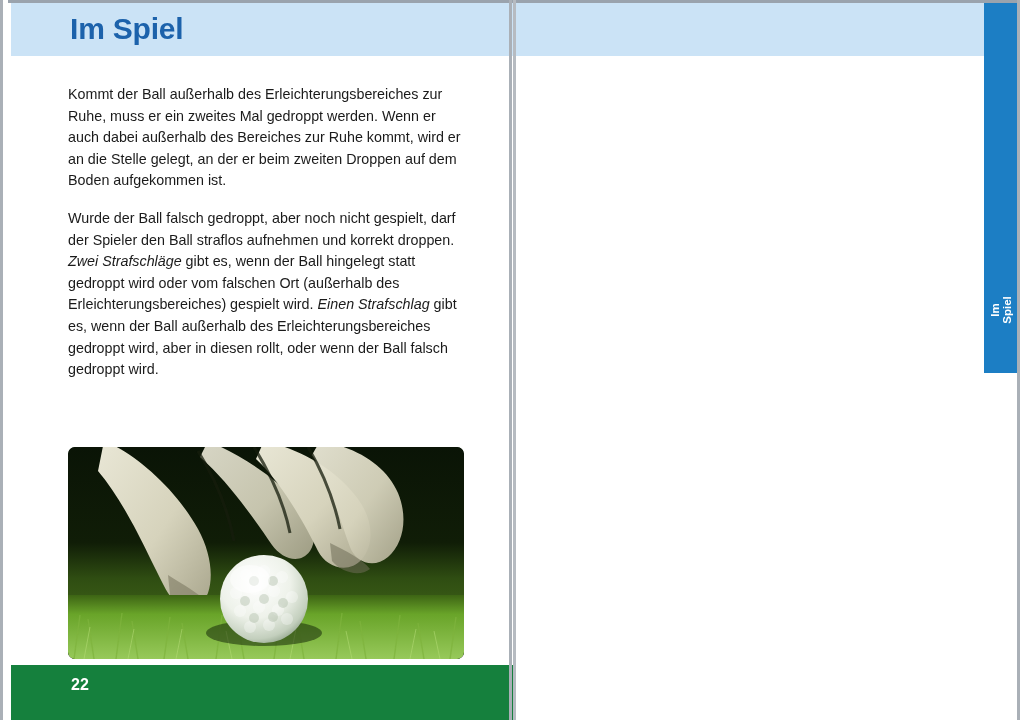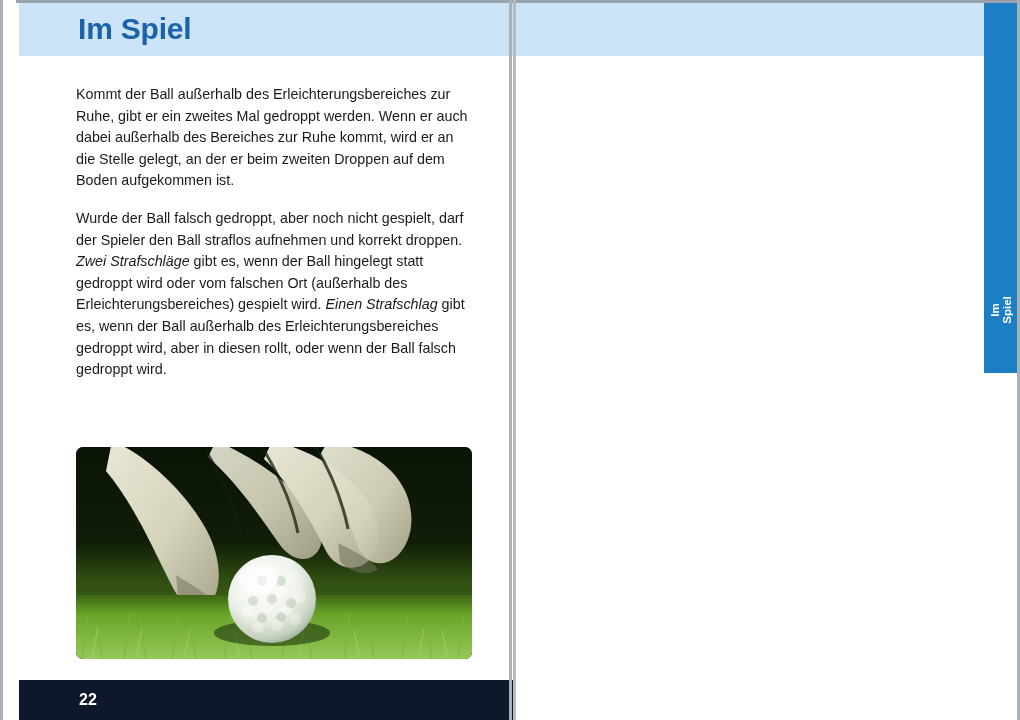--- a/index.html
+++ b/index.html
@@ -22,21 +22,21 @@
   }
 
   
   .page {
     position: absolute;
     top: 0;
     height: 720px;
     background: #ffffff;
     overflow: hidden;
   }
-  .page-left  { left: 16px;   width: 512px; }
+  .page-left  { left: 8px;   width: 512px; }
   .page-right { left: 516px; width: 504px; }
 
   .page-edge-top {
     position: absolute;
     top: 0; left: 0; right: 0;
     height: 3px;
     background: #9aa3ad;
   }
   .page-edge-side {
     position: absolute;
@@ -124,22 +124,22 @@
     border-radius: 7px;
     overflow: hidden;
     background: #0b1a08;
   }
   .photo svg { display: block; width: 100%; height: 100%; }
 
   
   .footer-bar {
     position: absolute;
     bottom: 0;
-    height: 40px;
-    background: #0f172a;
+    height: 55px;
+    background: #15803d;
     padding-left: 14px;
   }
   .footer-left  { left: 3px;   width: 506px; }
 
   .folio {
     position: absolute;
     top: 11px;
     font-size: 16px;
     font-weight: bold;
     color: #ffffff;
@@ -152,21 +152,21 @@
 <div class="spread">
 
   <div class="page page-left">
     <div class="page-edge-top"></div>
 
     <div class="header-band header-band-left"></div>
     <div class="header-title">Im Spiel</div>
 
     <div class="col col-left">
       <p class="body">
-        <span>Kommt der Ball außerhalb des Erleichterungsbereiches zur Ruhe, gibt er ein zweites Mal gedroppt werden. Wenn er auch dabei außerhalb des Bereiches zur Ruhe kommt, wird er an die Stelle gelegt, an der er beim zweiten Droppen auf dem Boden aufgekommen ist.</span>
+        <span>Kommt der Ball außerhalb des Erleichterungsbereiches zur Ruhe, muss er ein zweites Mal gedroppt werden. Wenn er auch dabei außerhalb des Bereiches zur Ruhe kommt, wird er an die Stelle gelegt, an der er beim zweiten Droppen auf dem Boden aufgekommen ist.</span>
       </p>
       <p class="body">
         <span>Wurde der Ball falsch gedroppt, aber noch nicht gespielt, darf der Spieler den Ball straflos aufnehmen und korrekt droppen. </span><em>Zwei Strafschläge</em><span> gibt es, wenn der Ball hingelegt statt gedroppt wird oder vom falschen Ort (außerhalb des Erleichterungsbereiches) gespielt wird. </span><em>Einen Strafschlag</em><span> gibt es, wenn der Ball außerhalb des Erleichterungsbereiches gedroppt wird, aber in diesen rollt, oder wenn der Ball falsch gedroppt wird.</span>
       </p>
     </div>
 
     <div class="photo">
       <svg viewBox="0 0 396 212" preserveAspectRatio="none" aria-hidden="true">
         <defs>
           <linearGradient id="bgDark" x1="0" y1="0" x2="0" y2="1">

